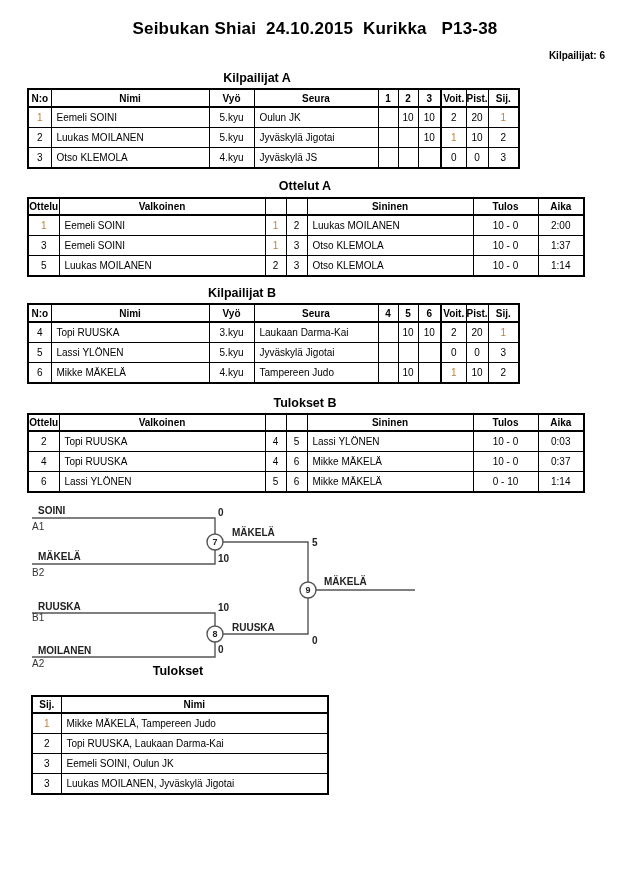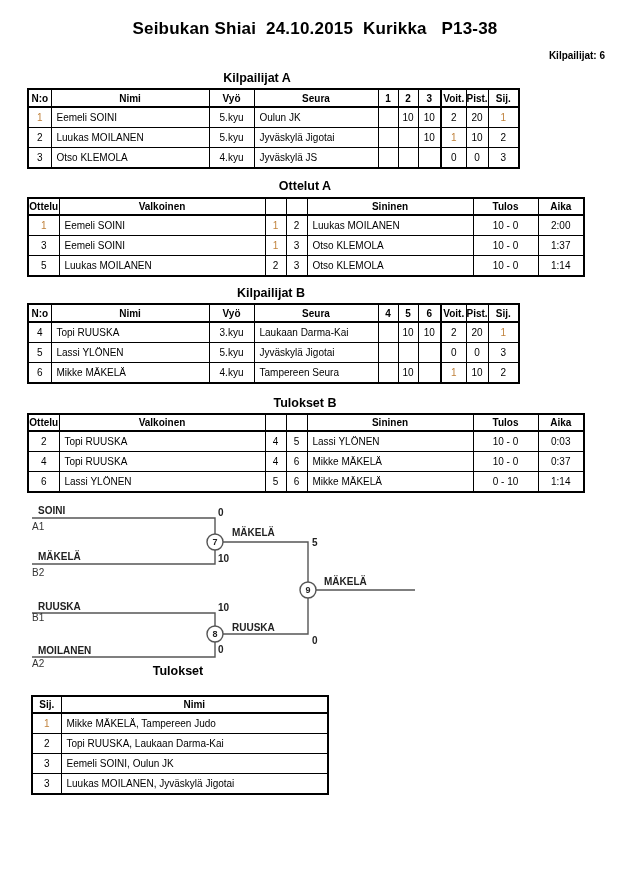--- a/index.html
+++ b/index.html
@@ -147,21 +147,21 @@
         <td class="l">Luukas MOILANEN</td>
         <td class="c">2</td>
         <td class="c">3</td>
         <td class="l">Otso KLEMOLA</td>
         <td class="c">10 - 0</td>
         <td class="c">1:14</td>
       </tr>
     </tbody>
   </table>
 
-  <div class="abs heading" style="left:271px;top:286px">Kilpailijat B</div>
+  <div class="abs heading" style="left:242px;top:286px">Kilpailijat B</div>
   <table class="k-table" style="left:27px;top:303px;width:491px">
     <colgroup>
         <col style="width:23px">
         <col style="width:158px">
         <col style="width:45px">
         <col style="width:124px">
         <col style="width:20px">
         <col style="width:20px">
         <col style="width:23px">
         <col style="width:25px">
@@ -204,21 +204,21 @@
         <td class="c"></td>
         <td class="c"></td>
         <td class="c tl">0</td>
         <td class="c">0</td>
         <td class="c">3</td>
       </tr>
       <tr>
         <td class="c">6</td>
         <td class="l">Mikke MÄKELÄ</td>
         <td class="c">4.kyu</td>
-        <td class="l">Tampereen Seura</td>
+        <td class="l">Tampereen Judo</td>
         <td class="c"></td>
         <td class="c">10</td>
         <td class="c"></td>
         <td class="c tl f">1</td>
         <td class="c">10</td>
         <td class="c">2</td>
       </tr>
     </tbody>
   </table>
 

